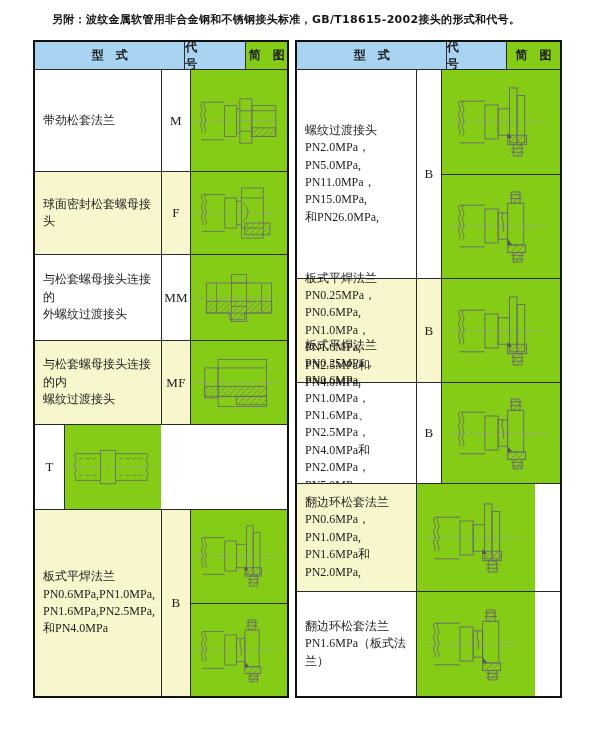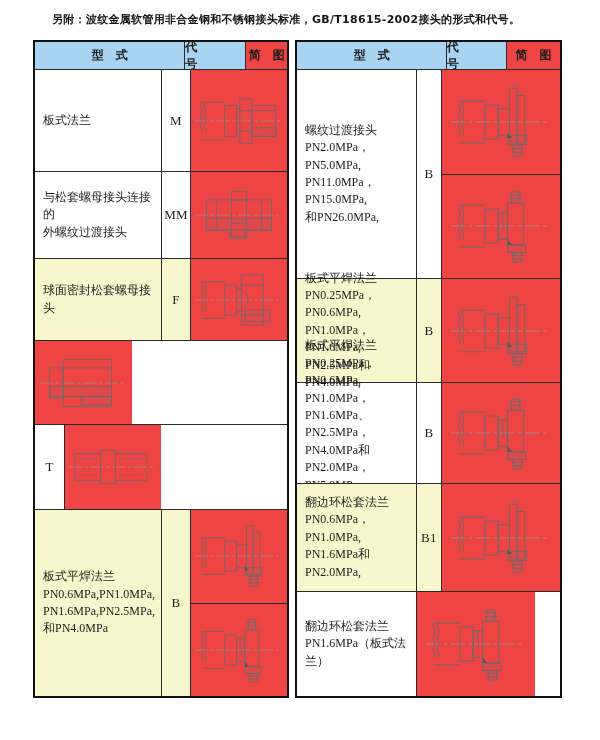--- a/index.html
+++ b/index.html
@@ -45,21 +45,21 @@
   #table-right .c-code{width:25px;}
   #table-right .c-diag{width:119px;}
   .cell-text{
     padding:4px 4px 4px 8px;font-size:12px;line-height:1.45;
     white-space:pre-line;justify-content:flex-start;
   }
   .cell-code{
     justify-content:center;font-size:13px;letter-spacing:.3px;
   }
   .hl .c-type,.hl .c-code{background:var(--hl);}
-  .c-diag{flex-direction:column;justify-content:center;background:#ef4444;}
+  .c-diag{flex-direction:column;justify-content:center;background:#84cc16;}
   .c-diag .sub{
     flex:1 1 0;width:100%;display:flex;align-items:center;justify-content:center;
   }
   .c-diag .sub + .sub{border-top:1px solid var(--grid);}
   svg.diag{display:block;}
   .defs{position:absolute;width:0;height:0;overflow:hidden;}
 </style>
 </head>
 <body>
 
@@ -165,51 +165,54 @@
 <div class="caption">另附：波纹金属软管用非合金钢和不锈钢接头标准，GB/T18615-2002接头的形式和代号。</div>
 
 <div class="table" id="table-left">
   <div class="thead" style="height:27px">
     <div class="c c-type">型　式</div>
     <div class="c c-code">代号</div>
     <div class="c c-diag">简　图</div>
   </div>
 
   <div class="trow" style="height:103px">
-    <div class="c c-type cell-text">板式法兰</div>
+    <div class="c c-type cell-text">带劲松套法兰</div>
     <div class="c c-code cell-code">M</div>
     <div class="c c-diag">
       <svg class="diag" width="94" height="78">
           <use href="#sym-m"></use>
+        </svg>
+    </div>
+  </div>
+
+  <div class="trow hl" style="height:83px">
+    <div class="c c-type cell-text">球面密封松套螺母接头</div>
+    <div class="c c-code cell-code">F</div>
+    <div class="c c-diag">
+      <svg class="diag" width="92" height="74">
+          <use href="#sym-f"></use>
         </svg>
     </div>
   </div>
 
   <div class="trow" style="height:87px">
     <div class="c c-type cell-text">与松套螺母接头连接的
 外螺纹过渡接头</div>
     <div class="c c-code cell-code">MM</div>
     <div class="c c-diag">
       <svg class="diag" width="92" height="76">
           <use href="#sym-mm"></use>
         </svg>
     </div>
   </div>
 
-  <div class="trow hl" style="height:83px">
-    <div class="c c-type cell-text">球面密封松套螺母接头</div>
-    <div class="c c-code cell-code">F</div>
-    <div class="c c-diag">
-      <svg class="diag" width="92" height="74">
-          <use href="#sym-f"></use>
-        </svg>
-    </div>
-  </div>
-
   <div class="trow hl" style="height:84px">
+    <div class="c c-type cell-text">与松套螺母接头连接的内
+螺纹过渡接头</div>
+    <div class="c c-code cell-code">MF</div>
     <div class="c c-diag">
       <svg class="diag" width="92" height="74">
           <use href="#sym-mf"></use>
         </svg>
     </div>
   </div>
 
   <div class="trow" style="height:86px">
     <div class="c c-code cell-code">T</div>
     <div class="c c-diag">
@@ -292,21 +295,20 @@
       <svg class="diag" width="104" height="90">
           <use href="#sym-flange-b"></use>
         </svg>
     </div>
   </div>
 
   <div class="trow hl" style="height:109px">
     <div class="c c-type cell-text">翻边环松套法兰
 PN0.6MPa，PN1.0MPa,
 PN1.6MPa和PN2.0MPa,</div>
-    <div class="c c-code cell-code">B1</div>
     <div class="c c-diag">
       <svg class="diag" width="104" height="94">
           <use href="#sym-flange-a"></use>
         </svg>
     </div>
   </div>
 
   <div class="trow" style="height:106px">
     <div class="c c-type cell-text">翻边环松套法兰
 PN1.6MPa（板式法兰）</div>

